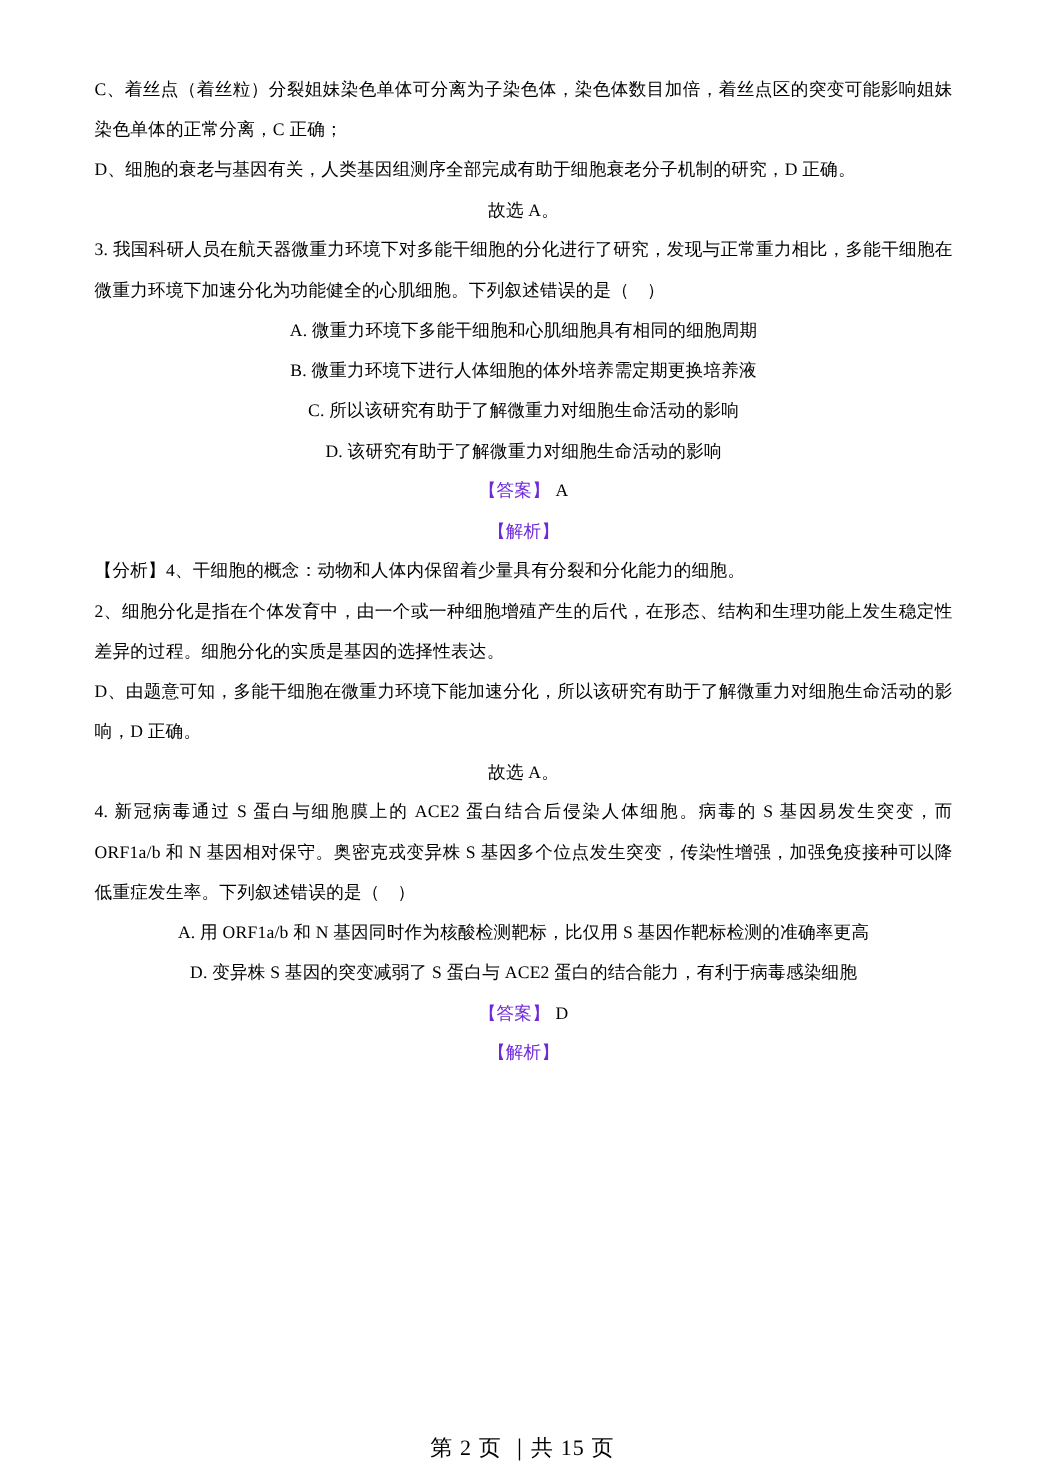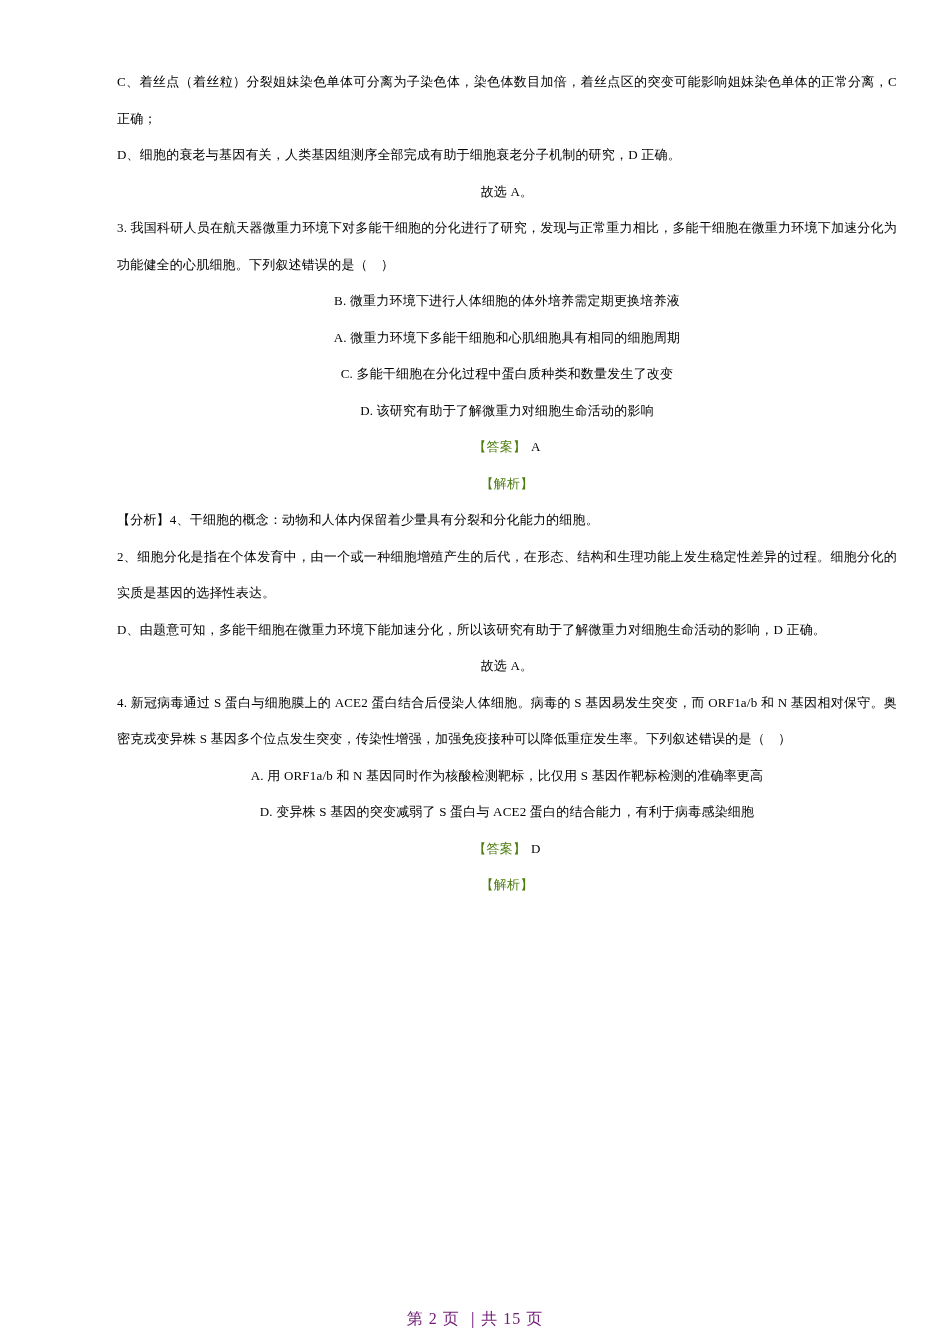--- a/index.html
+++ b/index.html
@@ -14,64 +14,63 @@
     background: #ffffff;
     overflow: hidden;
     font-family: "Liberation Serif", "DejaVu Serif", serif;
     color: #000000;
   }
   .content {
     position: absolute;
     top: 64px;
     left: 86px;
     width: 780px;
-    font-size: 13px;
+    font-size: 16px;
     line-height: 36.5px;
-    margin-left: 31px;
   }
   .content p {
     margin: 0;
     text-align: justify;
     letter-spacing: 0.2px;
   }
   .content p.short {
     text-align: center;
   }
   .label-blue {
-    color: #4d7c0f;
+    color: #6d28d9;
   }
   .answer-value {
     margin-left: 5px;
     color: #000000;
   }
   .footer {
     position: absolute;
     left: 0;
     bottom: 14px;
     width: 100%;
     text-align: center;
-    font-size: 16px;
-    color: #701a75;
+    font-size: 20px;
+    color: #000000;
     letter-spacing: 1px;
   }
 </style>
 </head>
 <body>
 
 <div class="page">
   <main class="content">
 
     <p>C、着丝点（着丝粒）分裂姐妹染色单体可分离为子染色体，染色体数目加倍，着丝点区的突变可能影响姐妹染色单体的正常分离，C 正确；</p>
     <p>D、细胞的衰老与基因有关，人类基因组测序全部完成有助于细胞衰老分子机制的研究，D 正确。</p>
     <p class="short">故选 A。</p>
 
     <p>3. 我国科研人员在航天器微重力环境下对多能干细胞的分化进行了研究，发现与正常重力相比，多能干细胞在微重力环境下加速分化为功能健全的心肌细胞。下列叙述错误的是（　）</p>
+    <p class="short">A. 微重力环境下多能干细胞和心肌细胞具有相同的细胞周期</p>
     <p class="short">B. 微重力环境下进行人体细胞的体外培养需定期更换培养液</p>
-    <p class="short">A. 微重力环境下多能干细胞和心肌细胞具有相同的细胞周期</p>
-    <p class="short">C. 多能干细胞在分化过程中蛋白质种类和数量发生了改变</p>
+    <p class="short">C. 所以该研究有助于了解微重力对细胞生命活动的影响</p>
     <p class="short">D. 该研究有助于了解微重力对细胞生命活动的影响</p>
 
     <p class="short">
       <span class="label-blue">【答案】</span><span class="answer-value">A</span>
     </p>
     <p class="short">
       <span class="label-blue">【解析】</span>
     </p>
 
     <p>【分析】4、干细胞的概念：动物和人体内保留着少量具有分裂和分化能力的细胞。</p>

